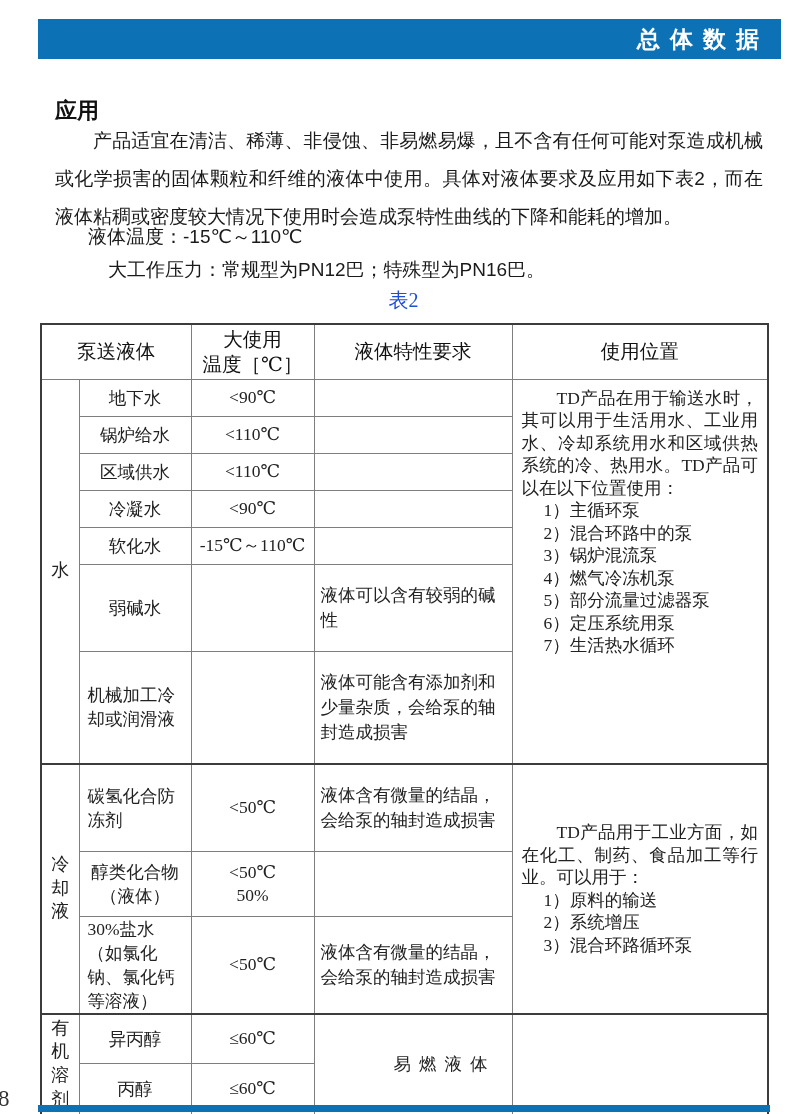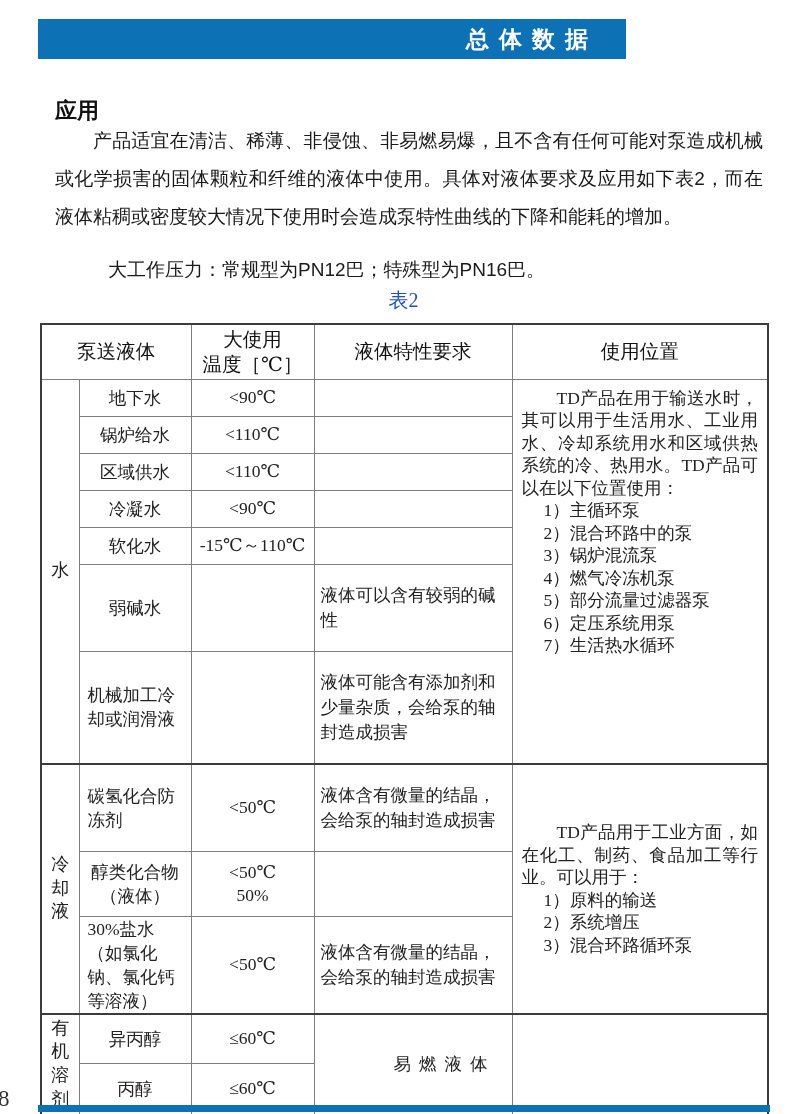--- a/index.html
+++ b/index.html
@@ -4,23 +4,23 @@
 <style>
   :root { --accent: #0d72b5; --bd-dark: #3c3c3c; --bd-light: #7e7e7e; }
   * { margin: 0; padding: 0; box-sizing: border-box; }
   html, body { background: #fff; }
   .page {
     position: relative; width: 800px; height: 1114px; background: #ffffff;
     overflow: hidden; font-family: "Liberation Serif", "DejaVu Serif", serif; color: #1c1c1c;
   }
   
   .hbar {
-    position: absolute; left: 38px; top: 19px; width: 588px; height: 40px;
+    position: absolute; left: 38px; top: 19px; width: 743px; height: 40px;
     background: var(--accent); display: flex; align-items: center; justify-content: flex-end;
-    padding-right: 28px;
+    padding-right: 12px;
   }
   .htitle {
     color: #fff; font-family: "Liberation Sans", "DejaVu Sans", sans-serif;
     font-weight: bold; font-size: 23px; letter-spacing: 10px;
   }
   
   .h-app {
     position: absolute; left: 55px; top: 96px;
     font-family: "Liberation Sans", "DejaVu Sans", sans-serif;
     font-weight: bold; font-size: 22px; color: #111;
@@ -78,20 +78,21 @@
 <body>
 
 <div class="page">
 
   <div class="hbar">
     <span class="htitle">总体数据</span>
   </div>
 
   <div class="h-app">应用</div>
   <p class="intro">产品适宜在清洁、稀薄、非侵蚀、非易燃易爆，且不含有任何可能对泵造成机械或化学损害的固体颗粒和纤维的液体中使用。具体对液体要求及应用如下表2，而在液体粘稠或密度较大情况下使用时会造成泵特性曲线的下降和能耗的增加。</p>
+  <div class="line1">液体温度：-15℃～110℃</div>
   <div class="line2">大工作压力：常规型为PN12巴；特殊型为PN16巴。</div>
 
   <div class="tcaption">表2</div>
 
   <table class="liq">
     <colgroup>
       <col style="width:38px">
         <col style="width:112px">
         <col style="width:123px">
         <col style="width:198px">

